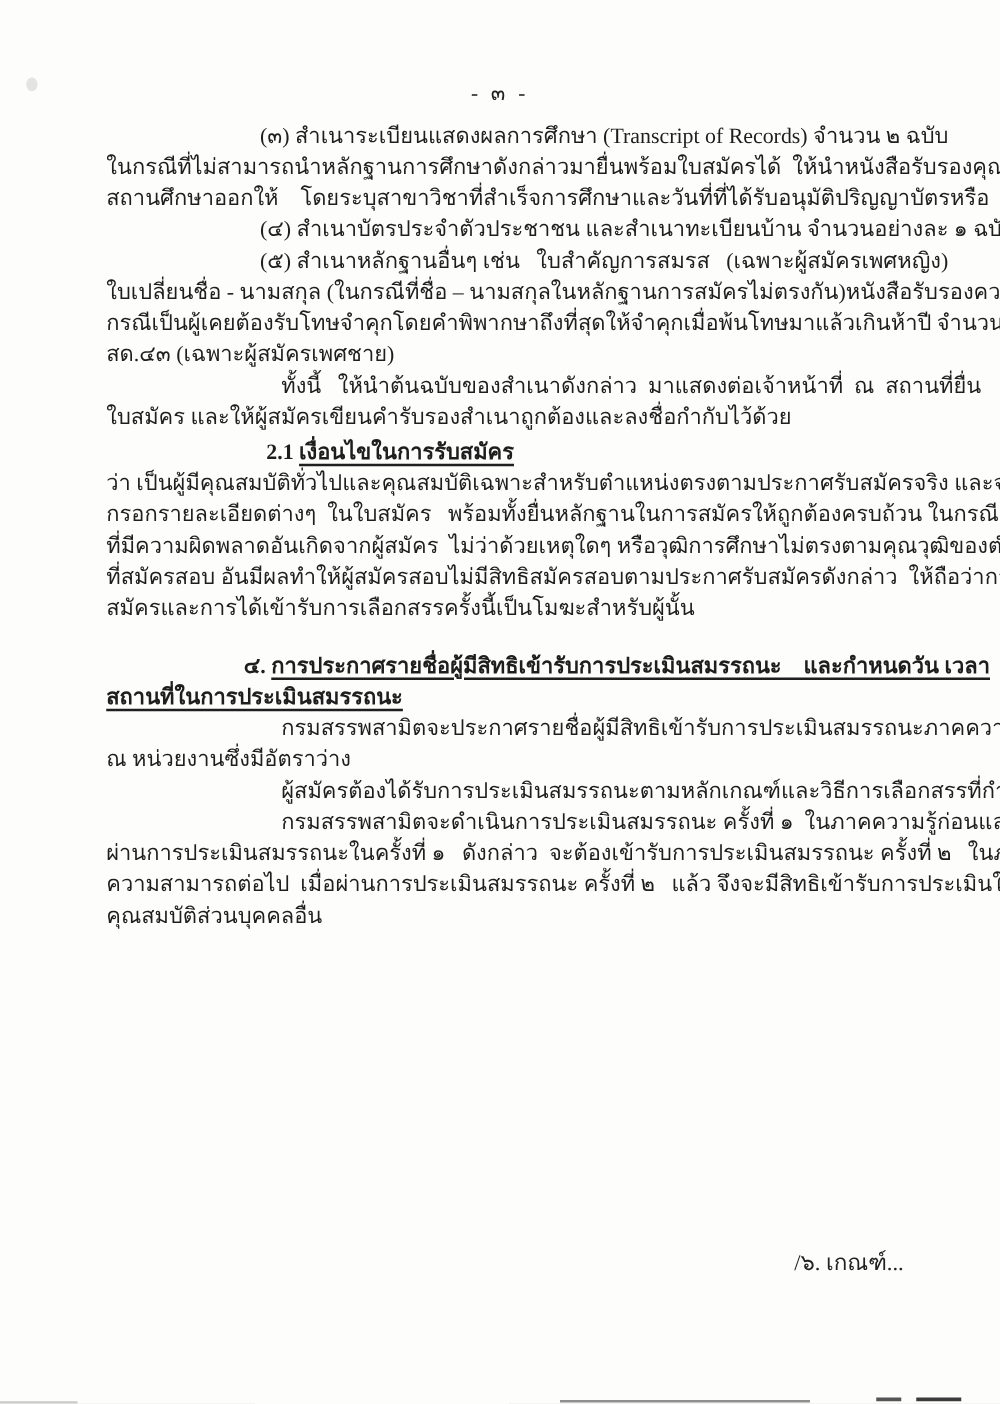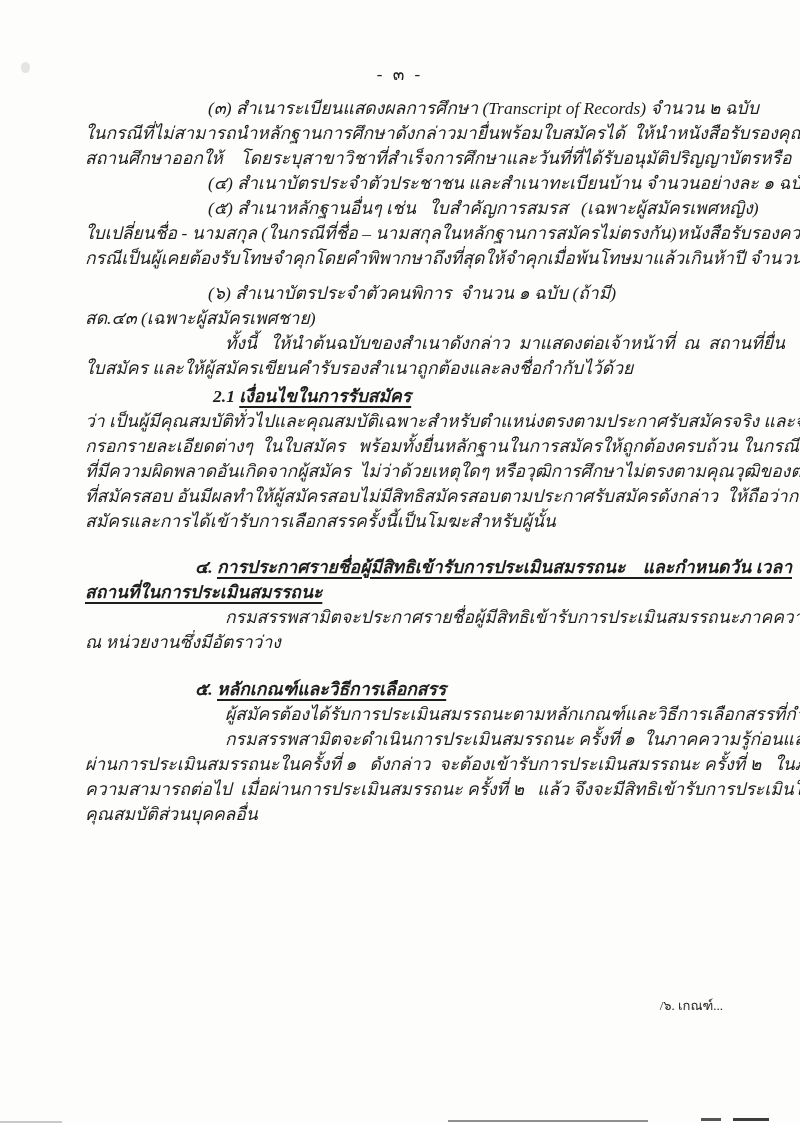--- a/index.html
+++ b/index.html
@@ -24,21 +24,20 @@
     letter-spacing: 3px;
     color: #222;
   }
   .doc {
     position: absolute;
     top: 96px;
     left: 85px;
     width: 660px;
     font-size: 17.5px;
     line-height: 25px;
-    font-style: italic;
   }
   .line { white-space: pre; }
   .ind-item { margin-left: 123px; }
   .ind-para { margin-left: 140px; }
   .head-sub  { margin-left: 128px; font-weight: bold; }
   .head-major{ margin-left: 110px; font-weight: bold; }
   .head-cont {
     font-weight: bold;
     text-decoration: underline;
     text-underline-offset: 4px;
@@ -50,21 +49,21 @@
     text-decoration-thickness: 1.5px;
   }
   .g3  { margin-top: 3px; }
   .g10 { margin-top: 10px; }
   .g21 { margin-top: 21px; }
   .g22 { margin-top: 22px; }
   .continuation-note {
     position: absolute;
     top: 995px;
     right: 77px;
-    font-size: 13px;
+    font-size: 18px;
     color: #222;
   }
   
   .smudge-topleft {
     position: absolute;
     left: 21px; top: 62px;
     width: 9px; height: 11px;
     background: #d9d9d9;
     border-radius: 50%;
     opacity: 0.7;
@@ -82,35 +81,33 @@
   <div class="page-number">- ๓ -</div>
 
   <div class="doc">
       <div class="line ind-item">(๓) สำเนาระเบียนแสดงผลการศึกษา (Transcript of Records) จำนวน ๒ ฉบับ</div>
       <div class="line">ในกรณีที่ไม่สามารถนำหลักฐานการศึกษาดังกล่าวมายื่นพร้อมใบสมัครได้  ให้นำหนังสือรับรองคุณวุฒิที่</div>
       <div class="line">สถานศึกษาออกให้    โดยระบุสาขาวิชาที่สำเร็จการศึกษาและวันที่ที่ได้รับอนุมัติปริญญาบัตรหรือ</div>
       <div class="line ind-item">(๔) สำเนาบัตรประจำตัวประชาชน และสำเนาทะเบียนบ้าน จำนวนอย่างละ ๑ ฉบับ</div>
       <div class="line ind-item">(๕) สำเนาหลักฐานอื่นๆ เช่น   ใบสำคัญการสมรส   (เฉพาะผู้สมัครเพศหญิง)</div>
       <div class="line">ใบเปลี่ยนชื่อ - นามสกุล (ในกรณีที่ชื่อ – นามสกุลในหลักฐานการสมัครไม่ตรงกัน)หนังสือรับรองความประพฤติ</div>
       <div class="line">กรณีเป็นผู้เคยต้องรับโทษจำคุกโดยคำพิพากษาถึงที่สุดให้จำคุกเมื่อพ้นโทษมาแล้วเกินห้าปี จำนวนอย่างละ ๑ ฉบับ</div>
-      <div class="line ind-item g10">(๖) สำเนาบัตรประจำตัวคนพิการ  จำนวน ๑ ฉบับ (ถ้ามี)</div>
       <div class="line">สด.๔๓ (เฉพาะผู้สมัครเพศชาย)</div>
       <div class="line ind-para">ทั้งนี้   ให้นำต้นฉบับของสำเนาดังกล่าว  มาแสดงต่อเจ้าหน้าที่  ณ  สถานที่ยื่น</div>
       <div class="line">ใบสมัคร และให้ผู้สมัครเขียนคำรับรองสำเนาถูกต้องและลงชื่อกำกับไว้ด้วย</div>
       <div class="line head-sub g3"><span>2.1 </span><span class="underlined">เงื่อนไขในการรับสมัคร</span></div>
       <div class="line">ว่า เป็นผู้มีคุณสมบัติทั่วไปและคุณสมบัติเฉพาะสำหรับตำแหน่งตรงตามประกาศรับสมัครจริง และจะต้อง</div>
       <div class="line">กรอกรายละเอียดต่างๆ  ในใบสมัคร   พร้อมทั้งยื่นหลักฐานในการสมัครให้ถูกต้องครบถ้วน ในกรณี</div>
       <div class="line">ที่มีความผิดพลาดอันเกิดจากผู้สมัคร  ไม่ว่าด้วยเหตุใดๆ หรือวุฒิการศึกษาไม่ตรงตามคุณวุฒิของตำแหน่ง</div>
       <div class="line">ที่สมัครสอบ อันมีผลทำให้ผู้สมัครสอบไม่มีสิทธิสมัครสอบตามประกาศรับสมัครดังกล่าว  ให้ถือว่าการรับ</div>
       <div class="line">สมัครและการได้เข้ารับการเลือกสรรครั้งนี้เป็นโมฆะสำหรับผู้นั้น</div>
       <div class="line head-major g21"><span>๔. </span><span class="underlined">การประกาศรายชื่อผู้มีสิทธิเข้ารับการประเมินสมรรถนะ    และกำหนดวัน เวลา</span></div>
       <div class="line head-cont">สถานที่ในการประเมินสมรรถนะ</div>
       <div class="line ind-para">กรมสรรพสามิตจะประกาศรายชื่อผู้มีสิทธิเข้ารับการประเมินสมรรถนะภาคความรู้</div>
       <div class="line">ณ หน่วยงานซึ่งมีอัตราว่าง</div>
-      <div class="line head-major g22"><span>๕. </span><span class="underlined">หลักเกณฑ์และวิธีการเลือกสรร</span></div>
       <div class="line ind-para">ผู้สมัครต้องได้รับการประเมินสมรรถนะตามหลักเกณฑ์และวิธีการเลือกสรรที่กำหนด</div>
       <div class="line ind-para">กรมสรรพสามิตจะดำเนินการประเมินสมรรถนะ ครั้งที่ ๑  ในภาคความรู้ก่อนและผู้</div>
       <div class="line">ผ่านการประเมินสมรรถนะในครั้งที่ ๑   ดังกล่าว  จะต้องเข้ารับการประเมินสมรรถนะ ครั้งที่ ๒   ในภาค</div>
       <div class="line">ความสามารถต่อไป  เมื่อผ่านการประเมินสมรรถนะ ครั้งที่ ๒   แล้ว จึงจะมีสิทธิเข้ารับการประเมินในภาค</div>
       <div class="line">คุณสมบัติส่วนบุคคลอื่น</div>
     </div>
 
   <div class="continuation-note">/๖. เกณฑ์...</div>
 
   <div class="smudge-topleft"></div>

